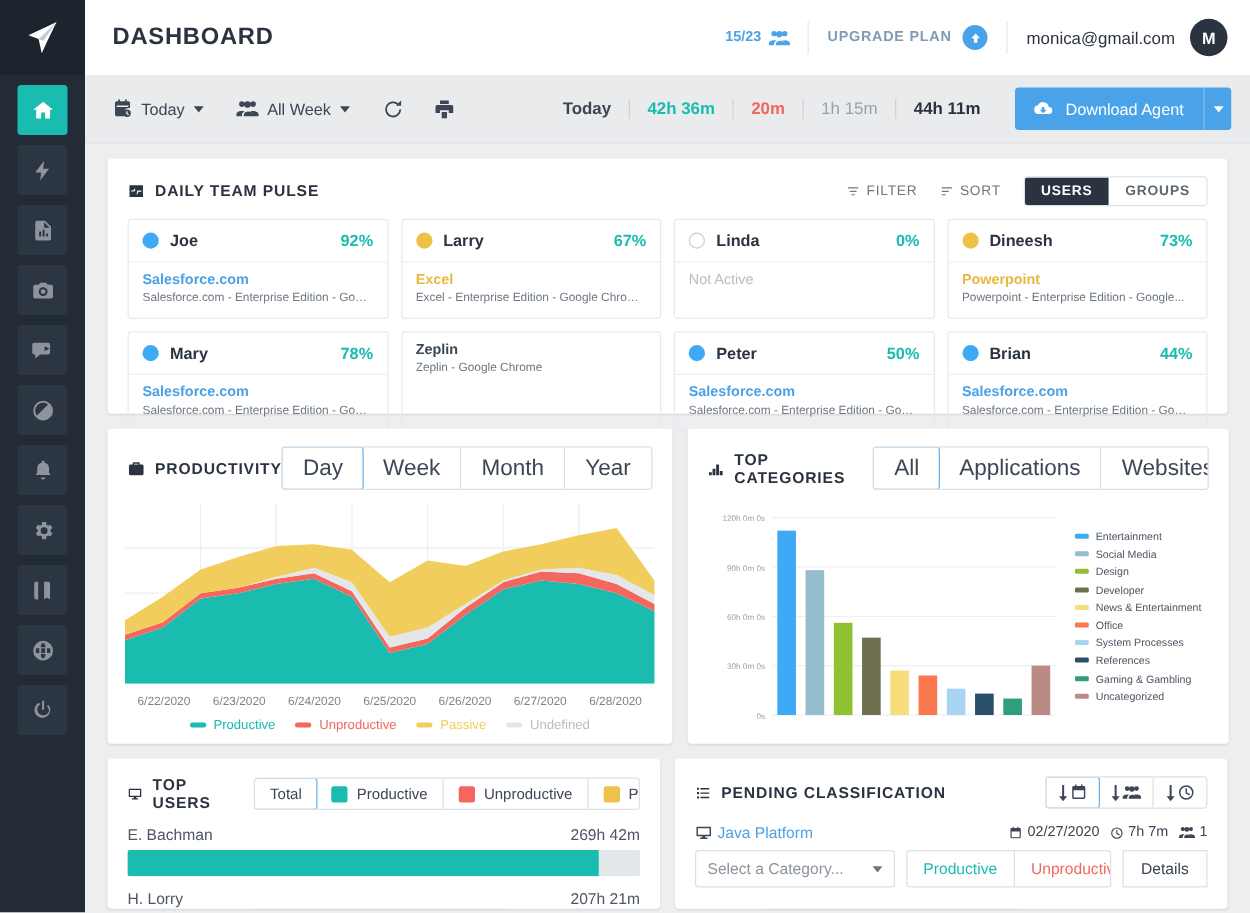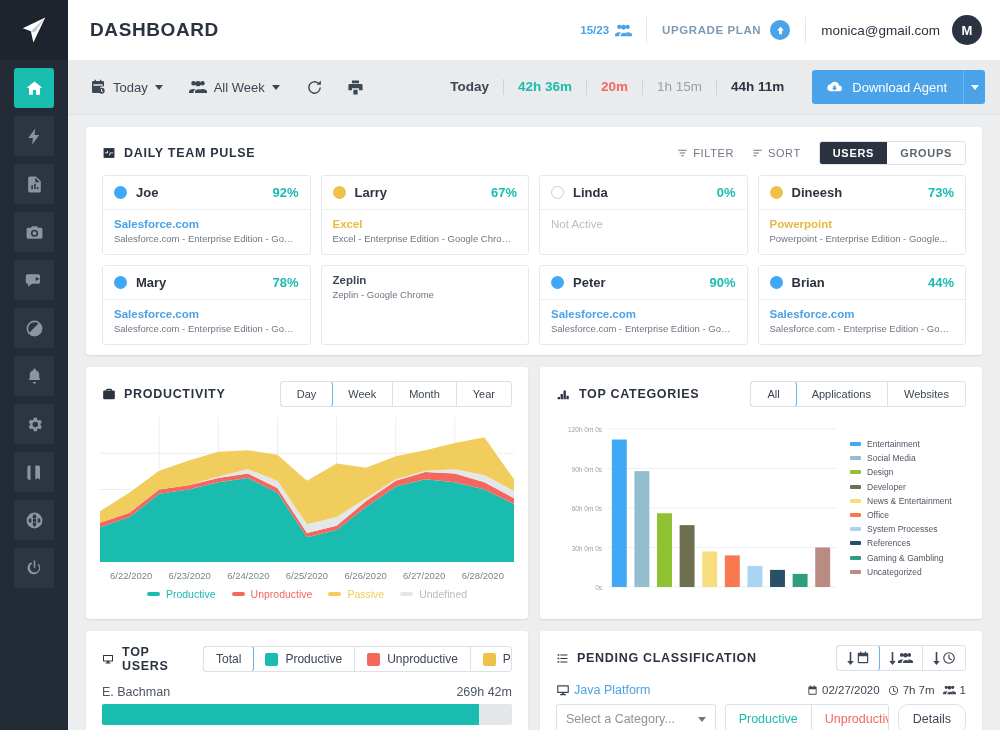--- a/index.html
+++ b/index.html
@@ -86,21 +86,21 @@
   
   .content { flex: 1; overflow: hidden; padding: 12px 18px 0 18px; background: #eceef0; }
   .card { background: #fff; border-radius: 3px; box-shadow: 0 1px 2px rgba(0,0,0,.10); }
 
   .card-head { display: flex; align-items: center; padding: 14px 16px 10px 16px; }
   .card-title { display: flex; align-items: center; gap: 8px; }
   .card-title .t { font-size: 12.5px; font-weight: bold; letter-spacing: 0.7px; color: #2b3340; }
   .card-title svg { fill: #2b3340; }
 
   
-  .pulse { height: 228px; margin-bottom: 12px; }
+  .pulse { height: 204px; margin-bottom: 12px; }
   .head-tools { margin-left: auto; display: flex; align-items: center; gap: 18px; }
   .mini-act { display: flex; align-items: center; gap: 5px; font-size: 11px; color: #6d7783; letter-spacing: .6px; cursor: pointer; }
   .mini-act svg { fill: #6d7783; }
   .seg { display: flex; border: 1px solid #dde1e5; border-radius: 3px; overflow: hidden; }
   .seg div { padding: 5px 13px; font-size: 11px; font-weight: bold; letter-spacing: .7px; color: #5c6671; background: #fff; cursor: pointer; }
   .seg div.on { background: #2b3340; color: #fff; }
 
   .pulse-grid { display: grid; grid-template-columns: repeat(4, 1fr); gap: 10px; padding: 0 16px 12px 16px; }
   .p-cell { border: 1px solid #e6e9ec; border-radius: 3px; overflow: hidden; }
   .p-top { display: flex; align-items: center; padding: 9px 11px; border-bottom: 1px solid #edf0f2; }
@@ -110,21 +110,21 @@
   .p-pct { margin-left: auto; font-size: 13px; font-weight: bold; color: #1abcb0; }
   .p-body { padding: 8px 11px 10px 11px; }
   .p-app { font-size: 11.5px; font-weight: bold; margin-bottom: 3px; }
   .p-desc { font-size: 9.5px; color: #6d7783; white-space: nowrap; overflow: hidden; text-overflow: ellipsis; }
   .p-idle { font-size: 11.5px; color: #b7bdc4; }
 
   
   .mid { display: grid; grid-template-columns: 1fr 1fr; gap: 12px; margin-bottom: 12px; }
   .mid .card { height: 252px; }
   .tabseg { margin-left: auto; display: flex; border: 1px solid #dde1e5; border-radius: 3px; overflow: hidden; background: #fff; }
-  .tabseg div { padding: 6px 16px; font-size: 11px; color: #3c4654; cursor: pointer; border-right: 1px solid #dde1e5; }
+  .tabseg div { padding: 6px 16px; font-size: 18px; color: #3c4654; cursor: pointer; border-right: 1px solid #dde1e5; }
   .tabseg div:last-child { border-right: none; }
   .tabseg div.on { border: 1.5px solid #6ab4ed; border-radius: 3px; margin: -1px; padding: 6px 16px; }
 
   .area-wrap { position: relative; padding: 0 14px; }
   .axis-dates { display: flex; justify-content: space-between; padding: 4px 10px 0 10px; }
   .axis-dates span { font-size: 9.5px; color: #7b848f; }
   .legend-row { display: flex; justify-content: center; gap: 16px; padding-top: 7px; }
   .lg { display: flex; align-items: center; gap: 6px; }
   .lg i { width: 13px; height: 4px; border-radius: 2px; display: block; }
   .lg span { font-size: 10.5px; }
@@ -169,21 +169,21 @@
   .pc-select {
     width: 180px; height: 30px; border: 1px solid #dde1e5; border-radius: 3px;
     display: flex; align-items: center; padding: 0 9px; font-size: 12.5px; color: #8b939c; cursor: pointer;
   }
   .pc-select .caret { margin-left: auto; border-top-color: #6d7783; }
   .pc-grp { display: flex; border: 1px solid #dde1e5; border-radius: 3px; overflow: hidden; }
   .pc-grp div { padding: 7px 13px; font-size: 12.5px; border-right: 1px solid #dde1e5; cursor: pointer; }
   .pc-grp div:last-child { border-right: none; }
   .pc-grp .pro { color: #1abcb0; }
   .pc-grp .unp { color: #f4675f; }
-  .pc-det { border: 1px solid #dde1e5; border-radius: 10px; padding: 7px 14px; font-size: 12.5px; color: #3c4654; cursor: pointer; }
+  .pc-det { border: 1px solid #dde1e5; border-radius: 0; padding: 7px 14px; font-size: 12.5px; color: #3c4654; cursor: pointer; }
 </style>
 </head>
 <body>
 
 <div id="app">
 
   <div class="sidebar">
     <div class="logo-box">
       <svg width="30" height="30" viewBox="0 0 24 24">
         <path d="M21 2 L3 10.5 L9.5 13 L11.5 22 L14.5 15.5 L21 2 Z" fill="#ffffff"></path>
@@ -413,21 +413,21 @@
             <div class="p-cell">
               <div class="p-body">
                 <div class="p-app" style="color:#3c4654">Zeplin</div>
                 <div class="p-desc">Zeplin - Google Chrome</div>
               </div>
             </div>
             <div class="p-cell">
               <div class="p-top">
                 <span class="dot" style="background:#3fa9f5;"></span>
                 <span class="p-name">Peter</span>
-                <span class="p-pct">90%</span>
+                <span class="p-pct">50%</span>
               </div>
               <div class="p-body">
                 <div class="p-app" style="color:#4aa3e8">Salesforce.com</div>
                 <div class="p-desc">Salesforce.com - Enterprise Edition - Google...</div>
               </div>
             </div>
             <div class="p-cell">
               <div class="p-top">
                 <span class="dot" style="background:#3fa9f5;"></span>
                 <span class="p-name">Brian</span>

